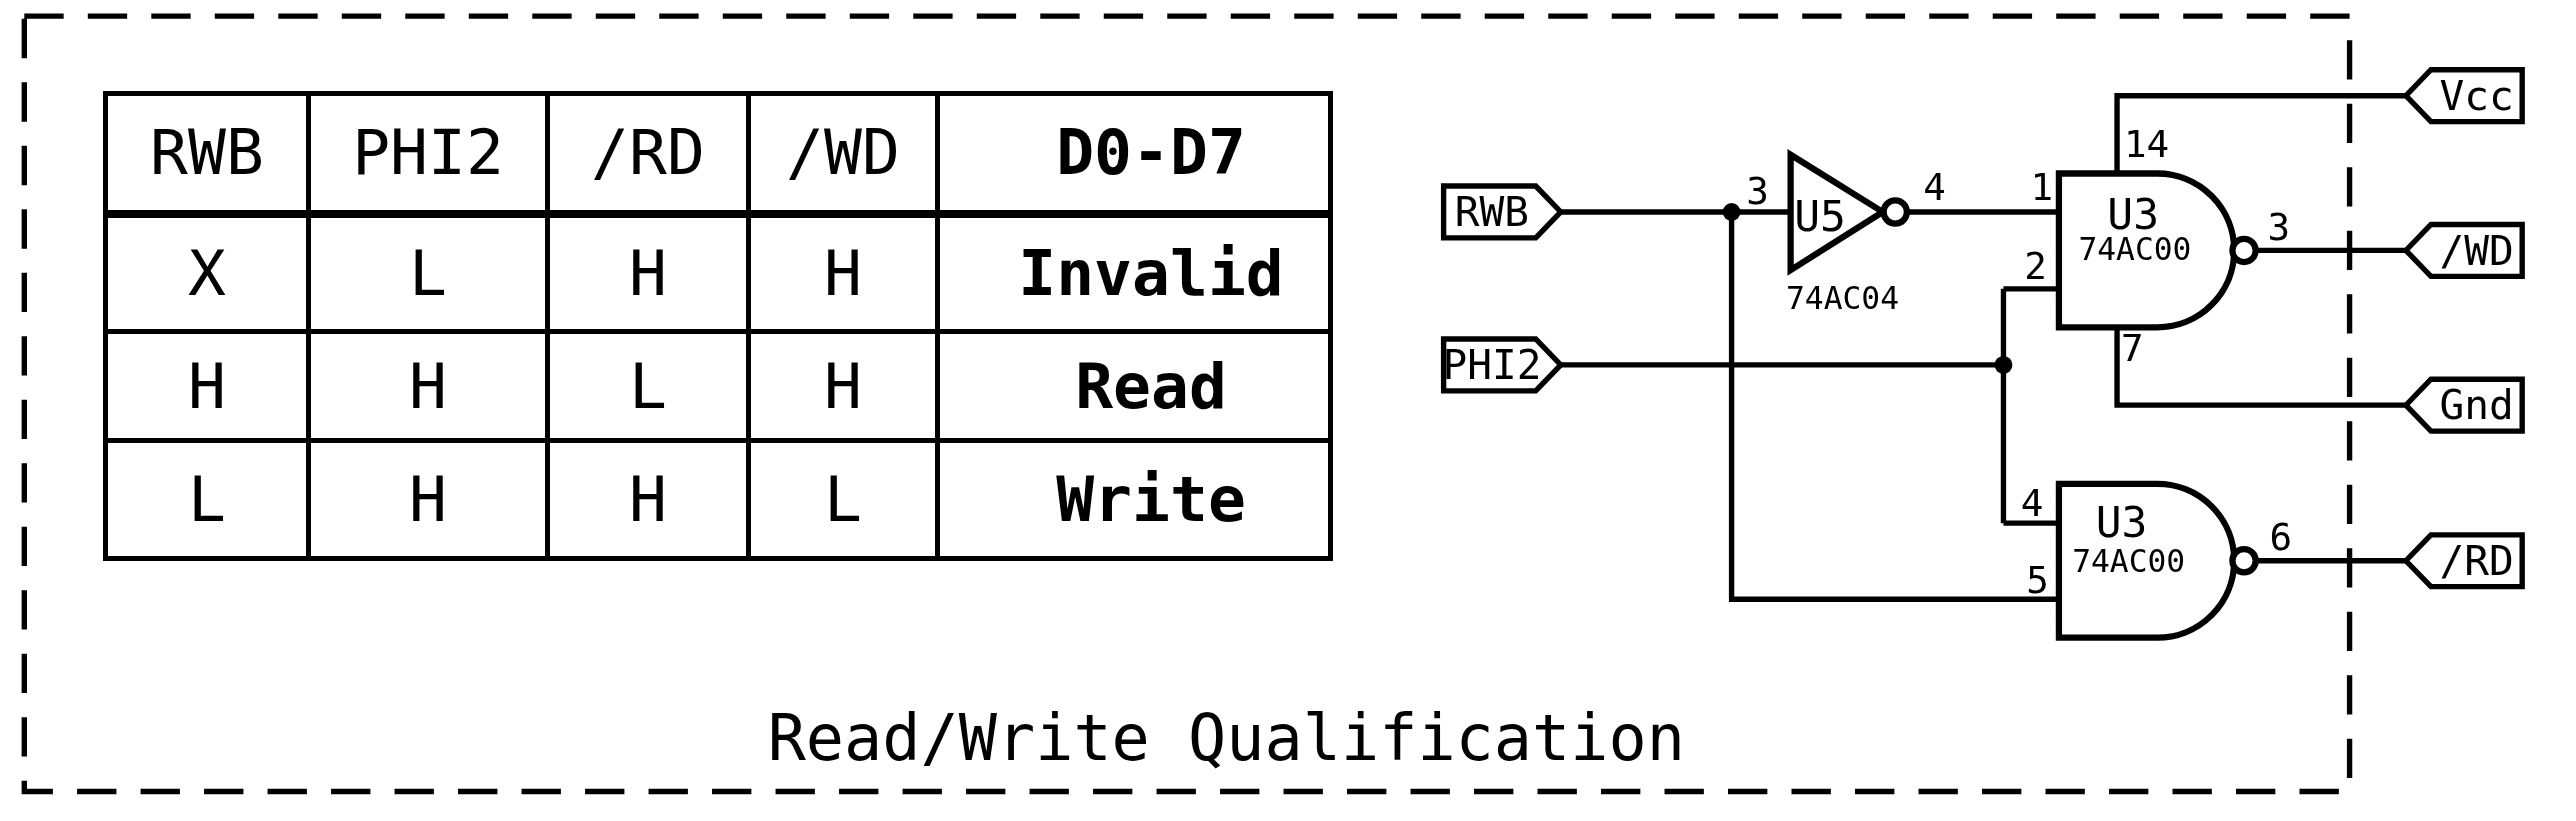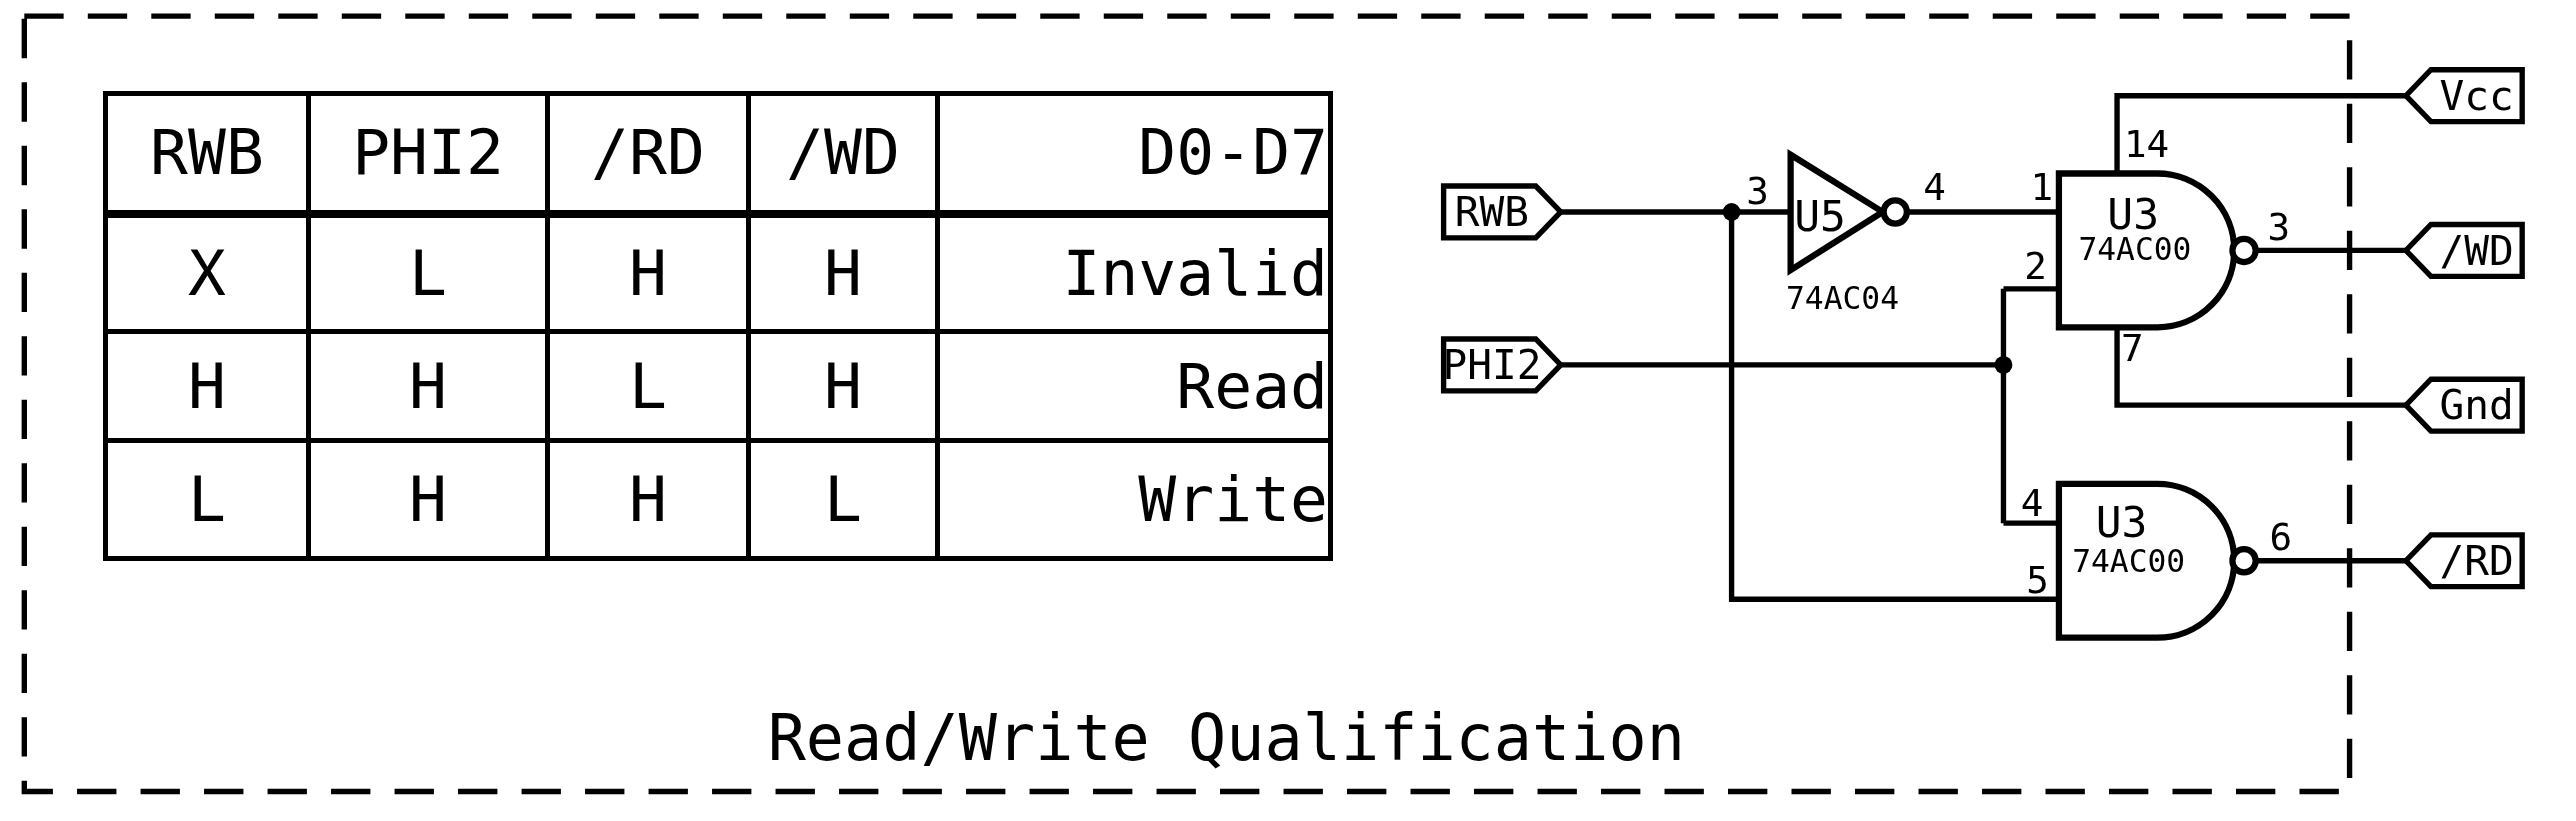--- a/index.html
+++ b/index.html
@@ -41,21 +41,21 @@
     vertical-align: middle;
     padding: 0;
     overflow: hidden;
     white-space: nowrap;
   }
   table.truth tr.hdr td { border-bottom-width: 8px; }
   table.truth td.c0 { width: 198px; }
   table.truth td.c1 { width: 234px; }
   table.truth td.c2 { width: 196px; }
   table.truth td.c3 { width: 184px; }
-  table.truth td.c4 { width: 354px; text-align: right; padding-left: 34px; }
+  table.truth td.c4 { width: 354px; text-align: center; padding-left: 34px; font-weight: bold; }
   table.truth tr.hdr  { height: 120px; }
   table.truth tr.r0   { height: 118px; }
   table.truth tr.r1   { height: 109px; }
   table.truth tr.r2   { height: 118px; }
 
   
   text {
     font-family: "DejaVu Sans Mono", monospace;
     fill: #000;
   }

